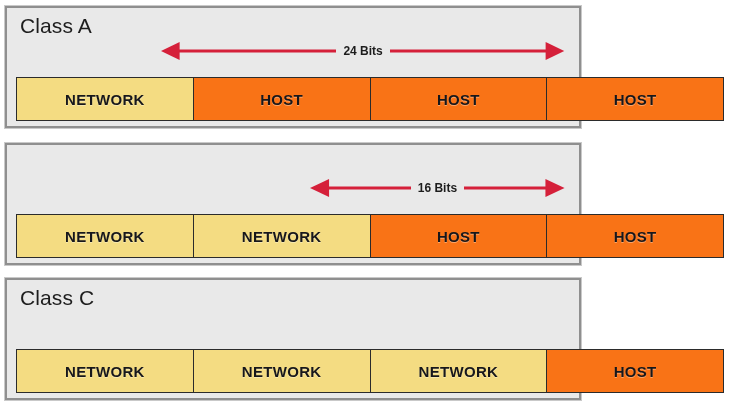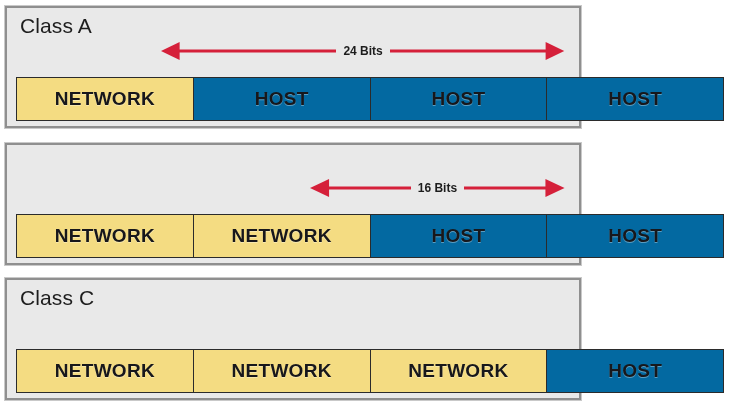--- a/index.html
+++ b/index.html
@@ -83,31 +83,31 @@
     height: 44px;
     display: flex;
     box-sizing: border-box;
     border: 1.5px solid #2b2b2b;
   }
   .seg {
     flex: 1 1 0;
     display: flex;
     align-items: center;
     justify-content: center;
-    font-size: 19px;
+    font-size: 15px;
     font-weight: bold;
     color: #17171b;
     letter-spacing: 0.3px;
     box-sizing: border-box;
     border-right: 1.5px solid #2b2b2b;
     text-shadow: 0 1px 0 rgba(255,255,255,0.35);
   }
   .seg:last-child { border-right: none; }
   .seg.network { background: #f4dc82; }
-  .seg.host    { background: #0369a1; }
+  .seg.host    { background: #f97316; }
 </style>
 </head>
 <body>
 
 <div id="diagram">
 
   <div class="class-panel panel-a">
     <div class="class-title">Class A</div>
 
     <div class="bit-arrow" style="left:27.0%; right:2.5%;">

